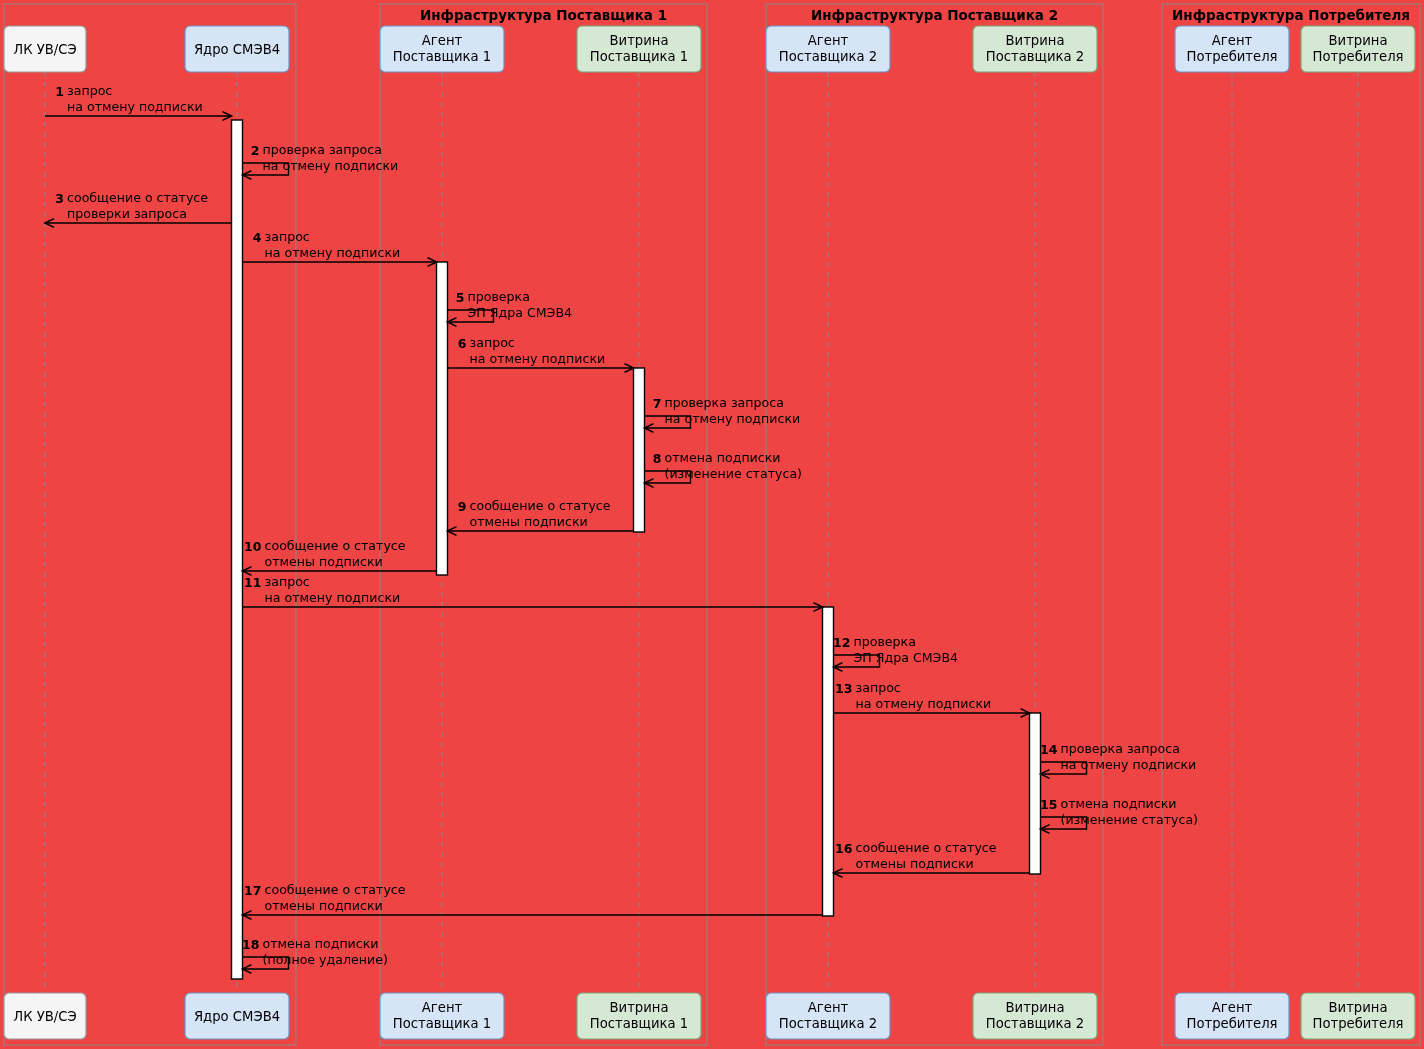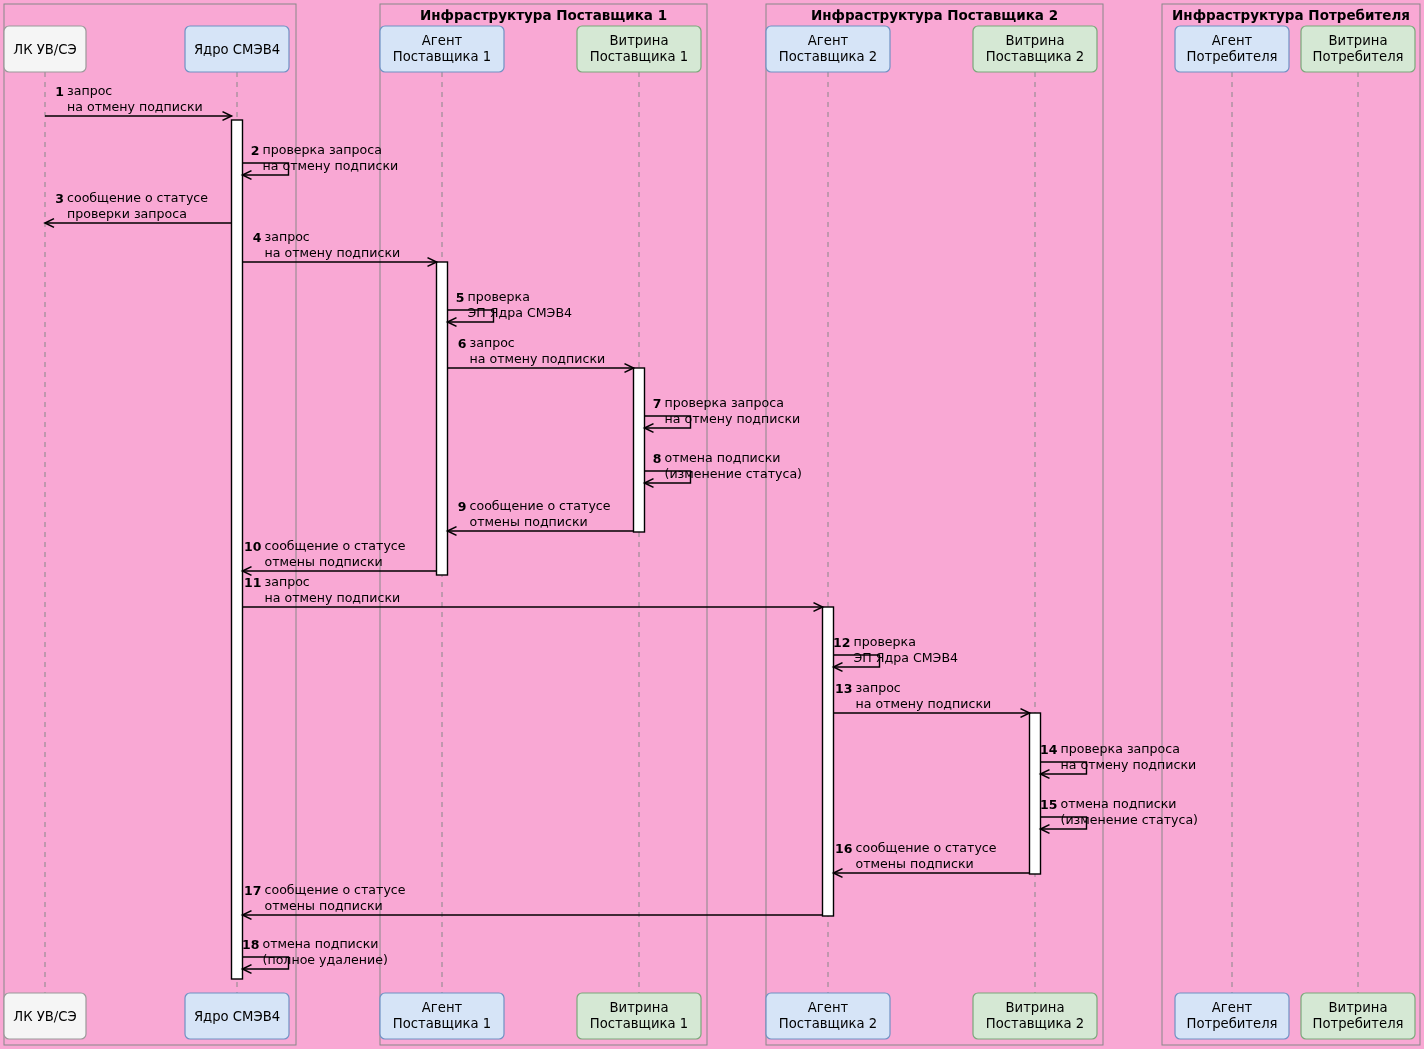--- a/index.html
+++ b/index.html
@@ -1,17 +1,17 @@
 <!DOCTYPE html>
 <html><head>
 <meta charset="utf-8">
 <style>
   html,body{margin:0;padding:0;background:#ffffff;}
   body{font-family:"DejaVu Sans","Liberation Sans",sans-serif;}
-  #stage{position:relative;width:1424px;height:1049px;overflow:hidden;background:#f9a8d4;}
+  #stage{position:relative;width:1424px;height:1049px;overflow:hidden;background:#ef4444;}
   svg{position:absolute;left:0;top:0;}
   .grp-box{fill:none;stroke:#888888;stroke-width:1;}
   .grp-title{font-size:13.5px;font-weight:bold;fill:#000;text-anchor:middle;
              font-family:"DejaVu Sans","Liberation Sans",sans-serif;}
   .lifeline{stroke:#888888;stroke-width:1;stroke-dasharray:5,5;}
   .act{fill:#ffffff;stroke:#000000;stroke-width:1.4;}
   .msg{stroke:#000000;stroke-width:1.4;fill:none;}
   .arrowhead{fill:none;stroke:#000000;stroke-width:1.6;stroke-linecap:butt;}
   .num{font-size:12.5px;font-weight:bold;fill:#000;text-anchor:end;
        font-family:"DejaVu Sans","Liberation Sans",sans-serif;}

